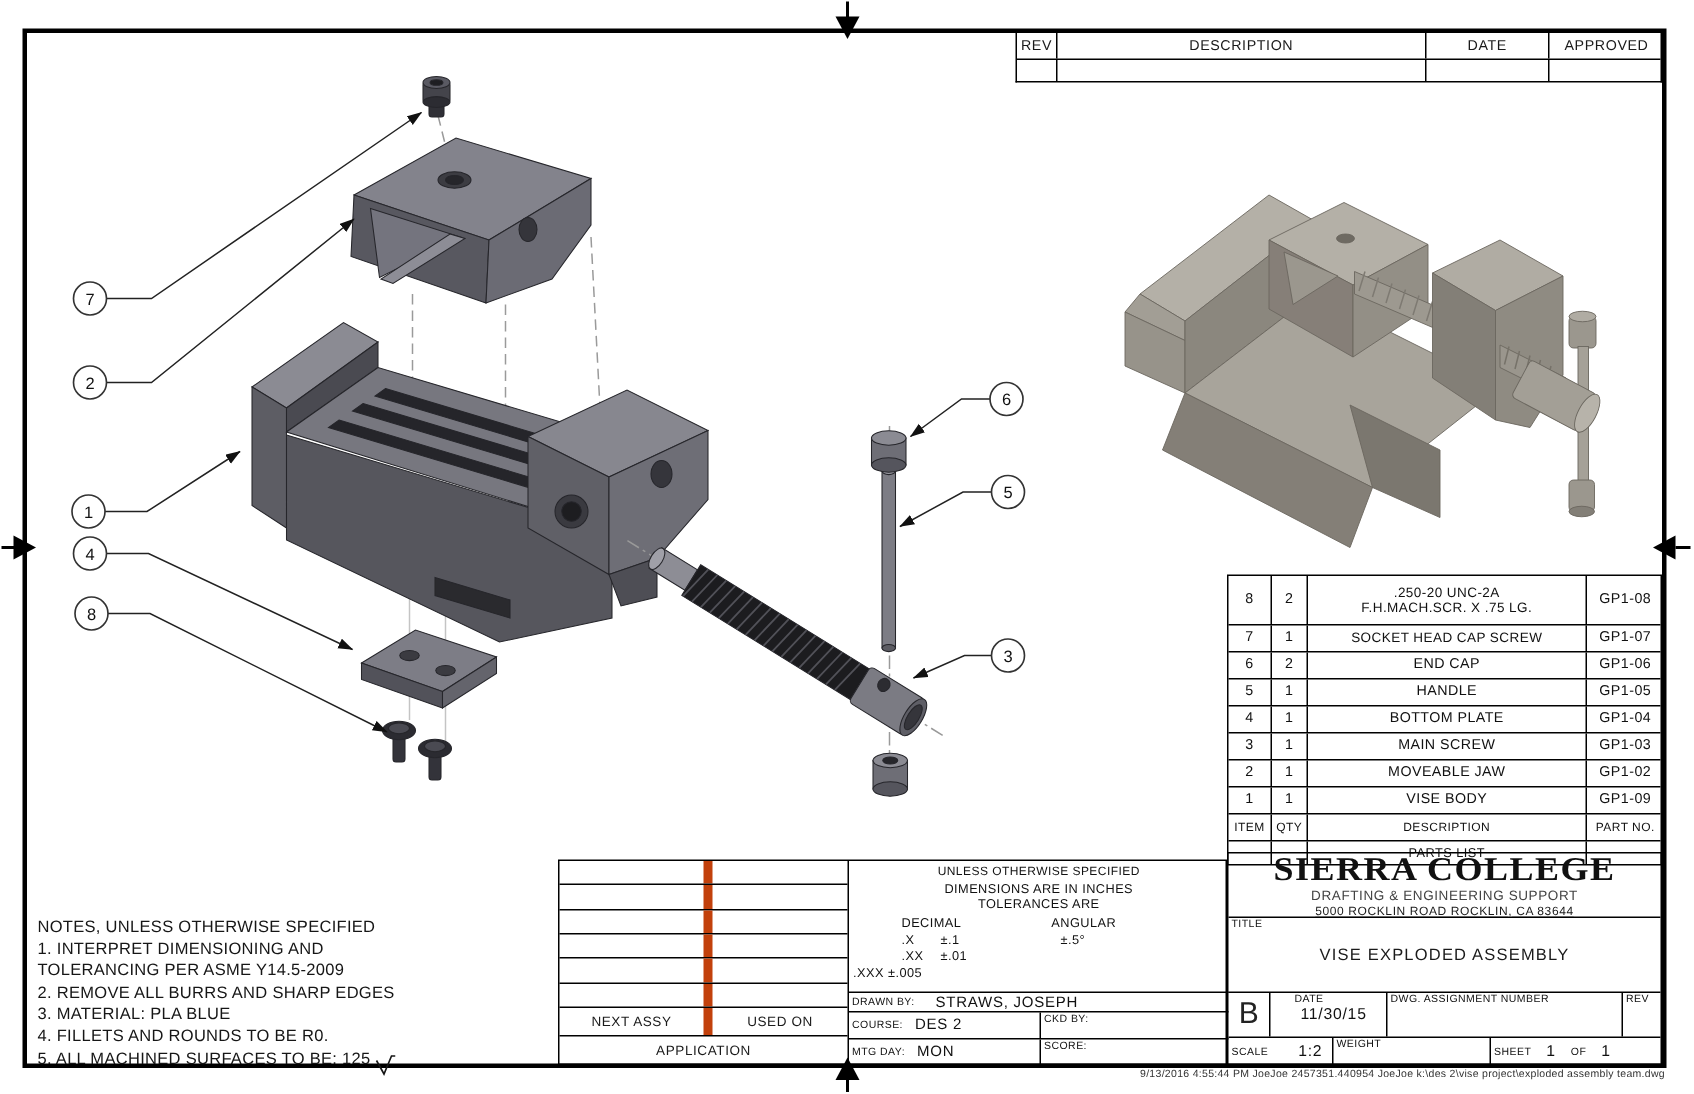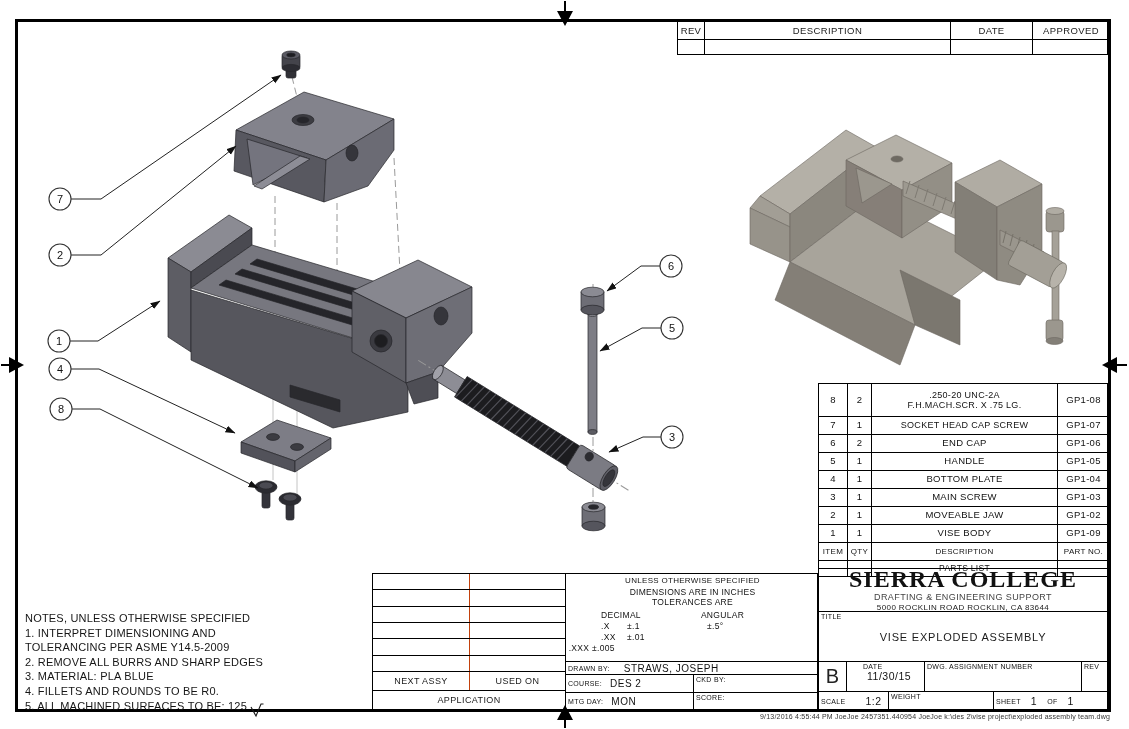--- a/index.html
+++ b/index.html
@@ -16,21 +16,21 @@
   .pl-row{display:grid;grid-template-columns:28px 24px 186px 52px;border-top:1px solid #000;}
   .pl-cell{border-left:1px solid #000;display:flex;flex-direction:column;align-items:center;justify-content:center;
            font-size:9.5px;letter-spacing:.3px;line-height:1.15;}
   .pl-cell:first-child{border-left:none;}
   
   .lbl{font-size:7px;letter-spacing:.3px;color:#111;}
   .val{font-size:10.5px;letter-spacing:.5px;}
   .notesline{font-size:11px;letter-spacing:.2px;line-height:14.6px;white-space:pre;color:#161616;}
   .tolline{font-size:8.5px;letter-spacing:.3px;line-height:10.5px;text-align:center;}
   .gridrow{flex:1;display:grid;grid-template-columns:96px 1fr;border-top:1px solid #000;}
-  .gridrow > div{border-left:1px solid #c2410c;}
+  .gridrow > div{border-left:6px solid #c2410c;}
   .gridrow > div:first-child{border-left:none;}
 </style>
 </head>
 <body>
 
 <div id="sheet">
 
   <div class="abs" style="left:15px;top:19px;width:1096px;height:693px;border:3px solid #000;"></div>
 
   <svg class="abs" style="left:0;top:0;" width="1129" height="729" viewBox="0 0 1129 729">

